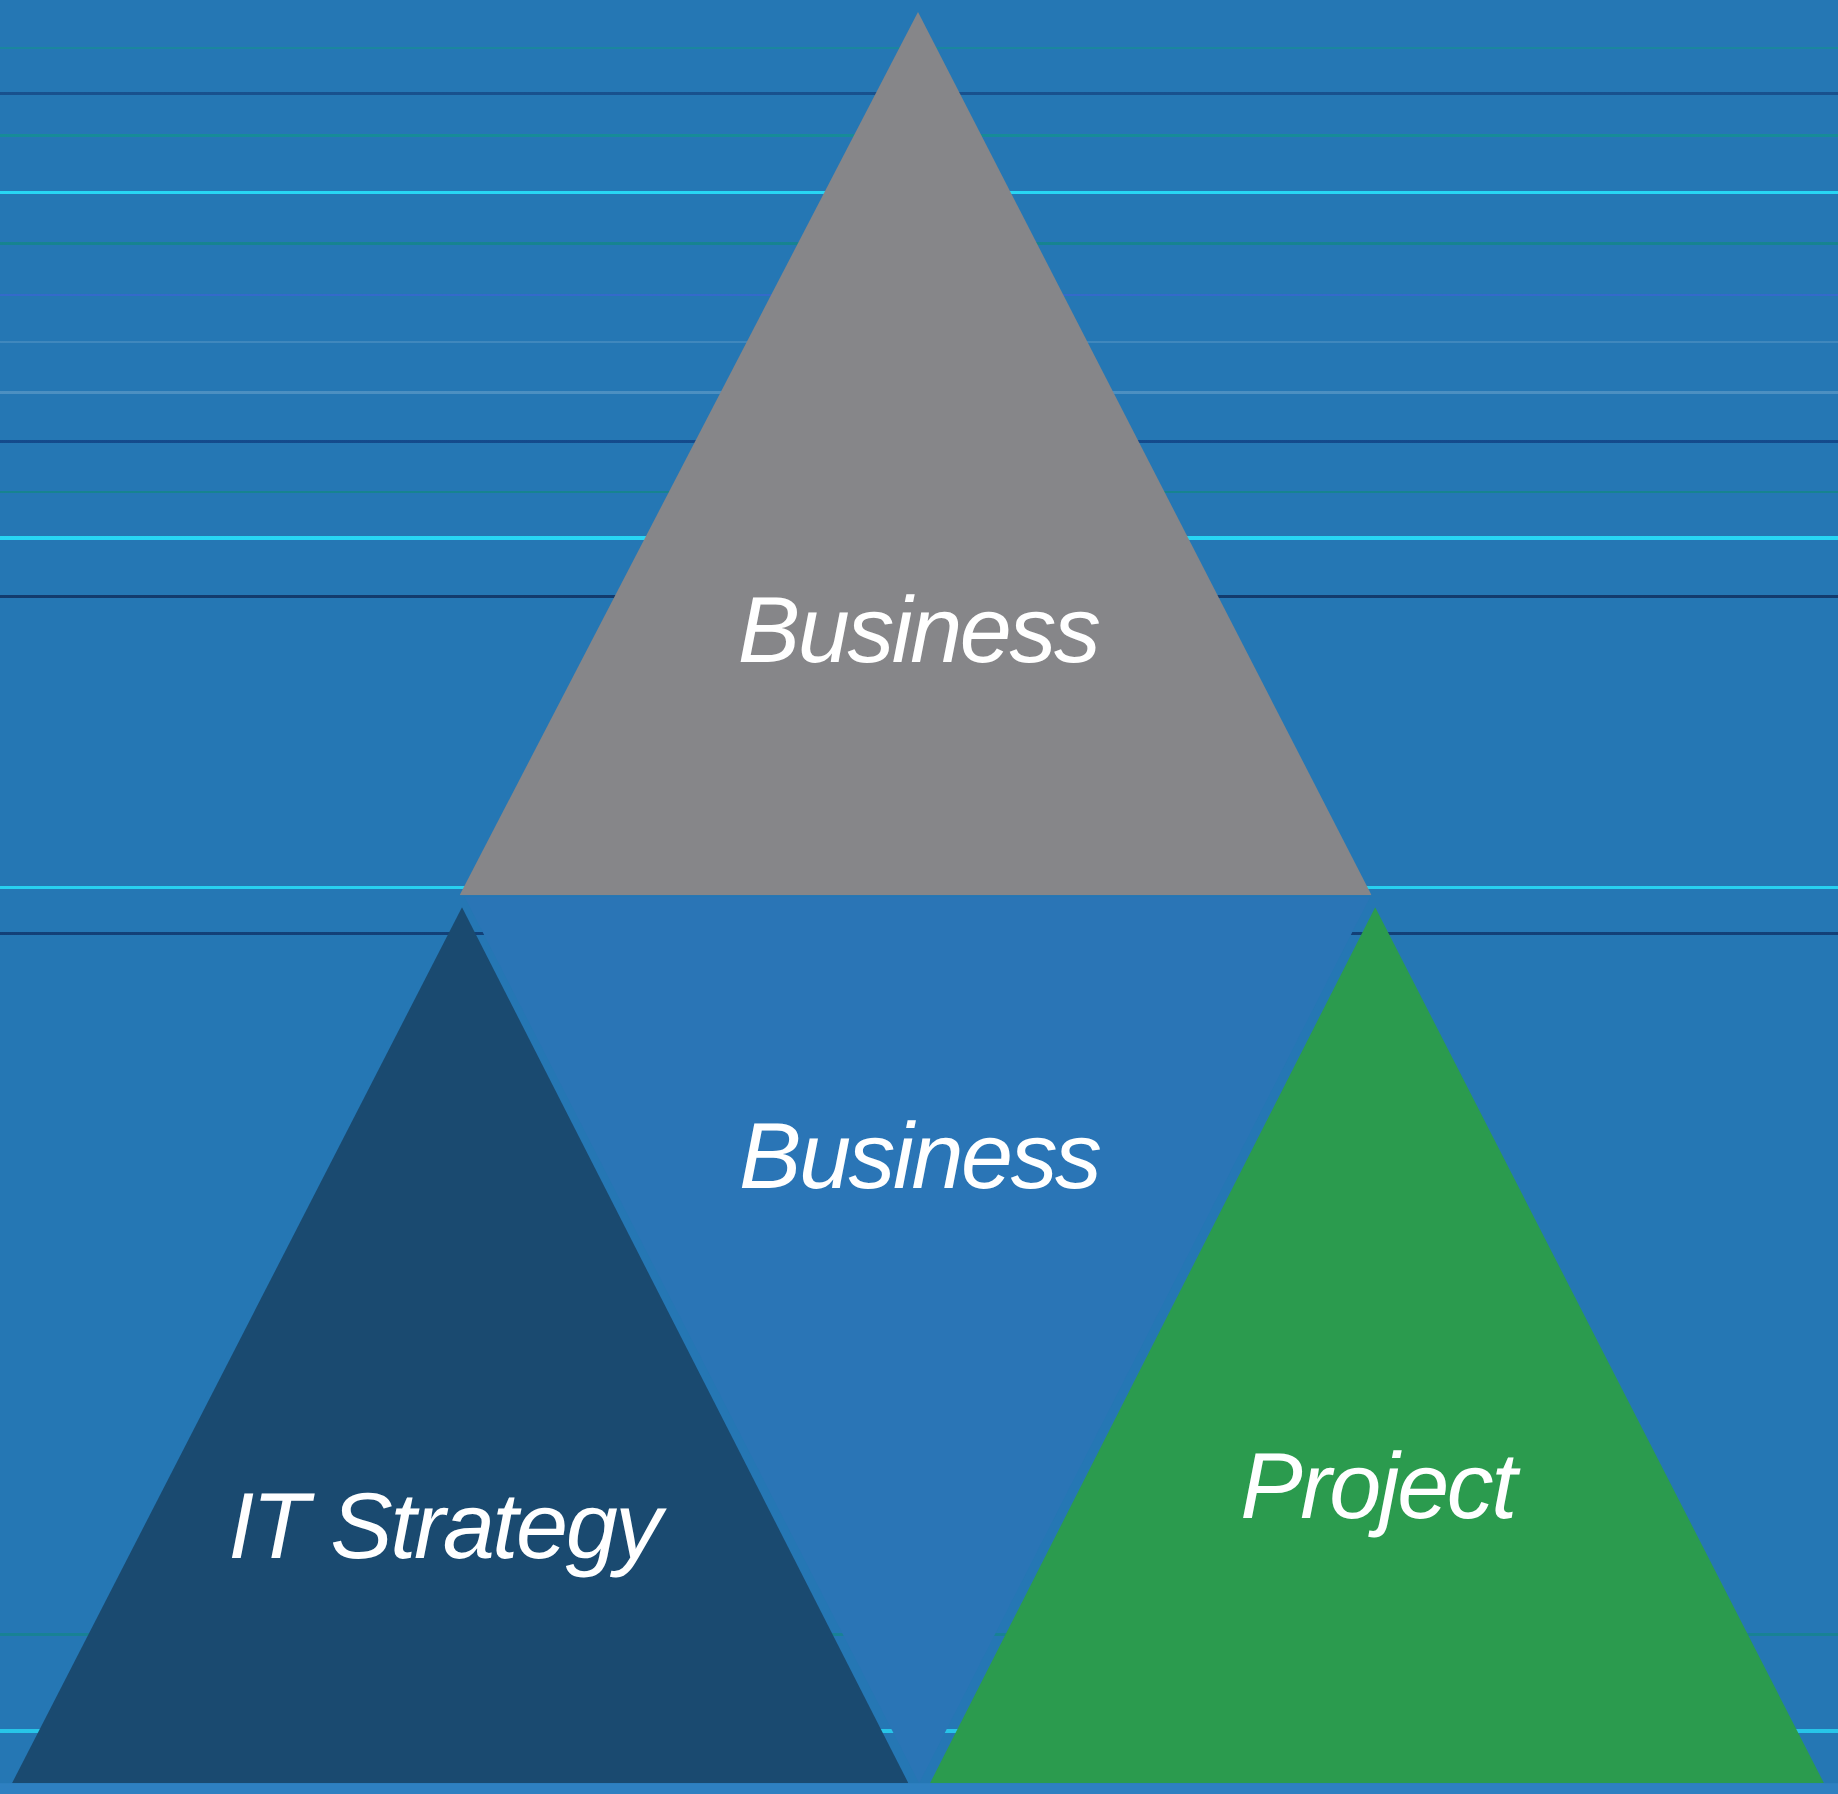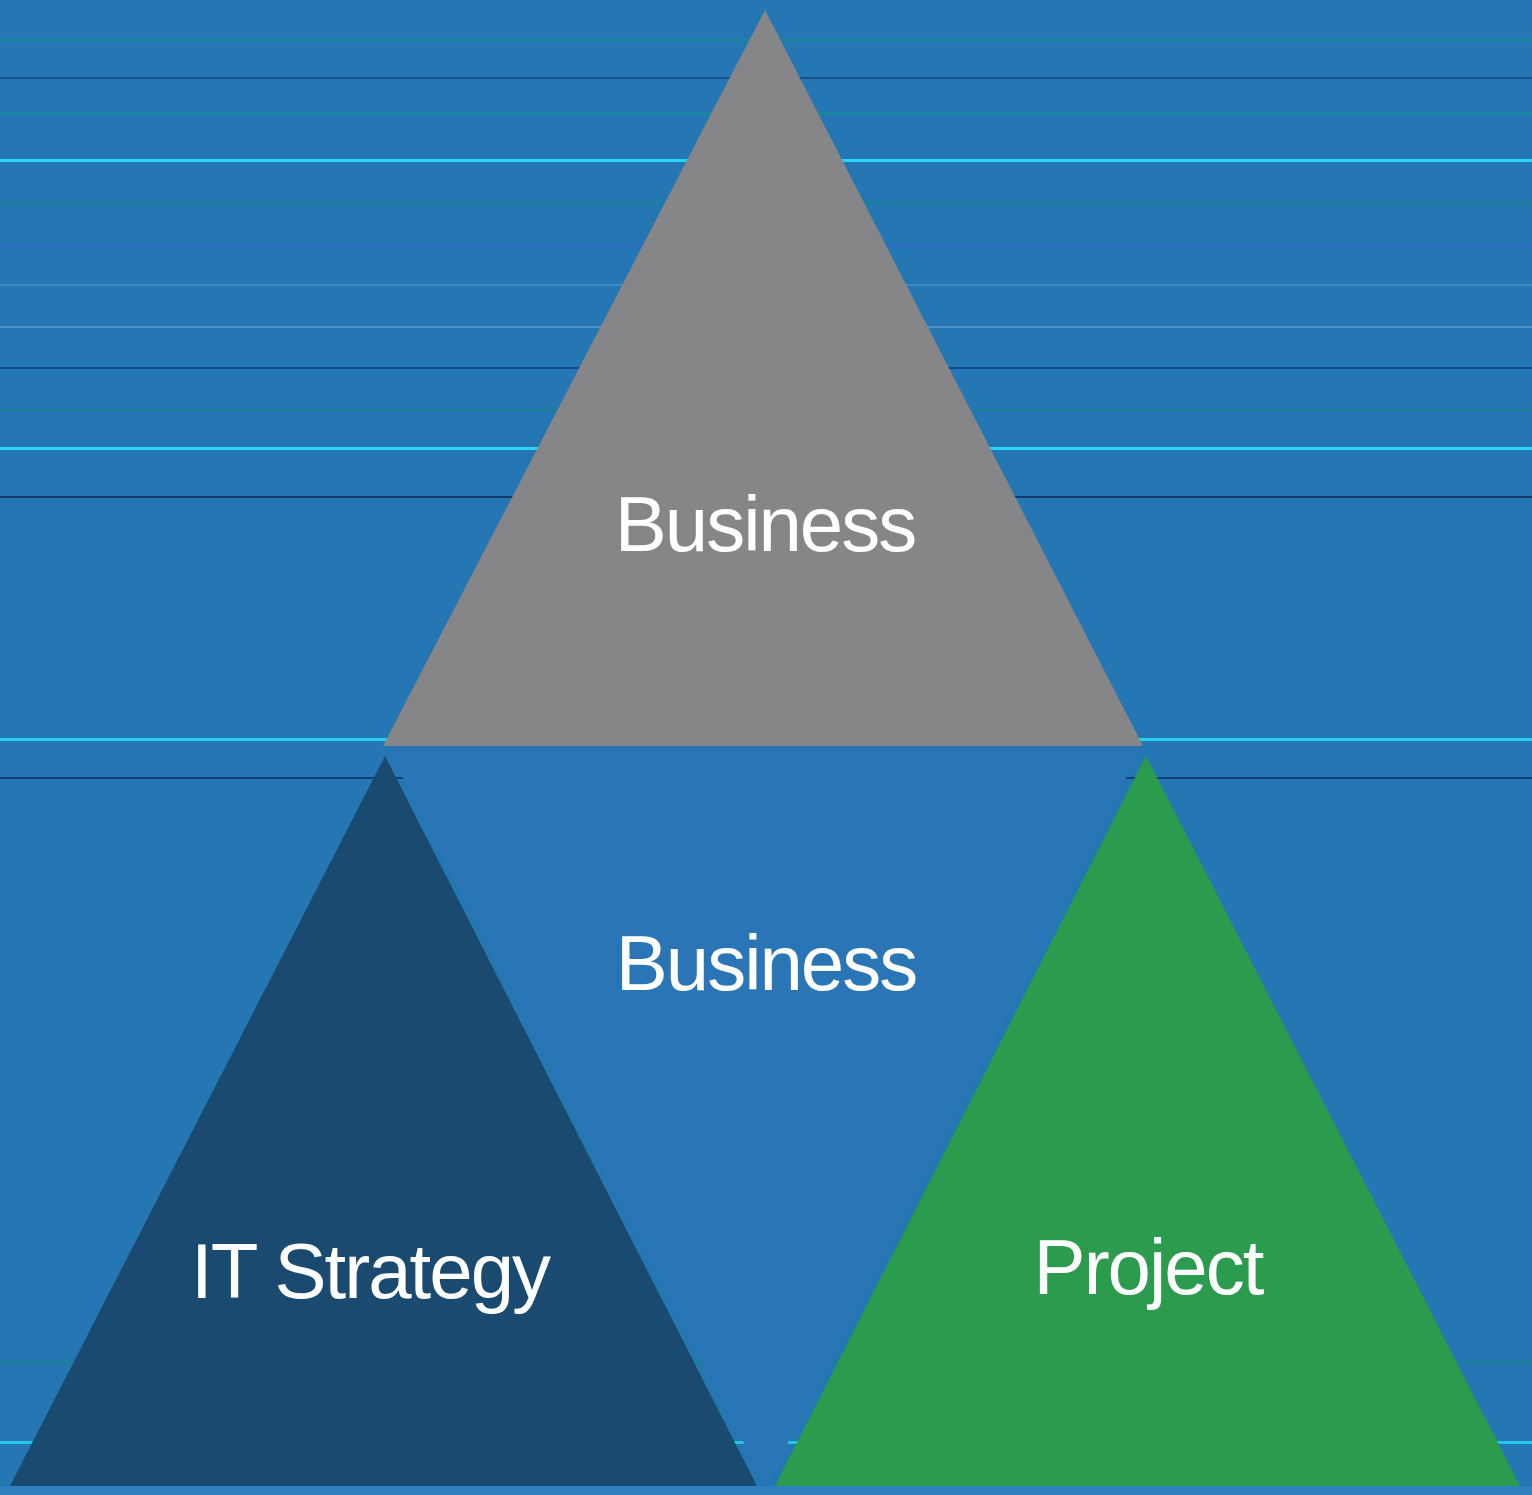--- a/index.html
+++ b/index.html
@@ -86,25 +86,26 @@
     transform: translate(-50%, -50%);
     text-align: center;
     white-space: nowrap;
     font-size: 78px;
     font-weight: 400;
     letter-spacing: -2px;
     line-height: 1.17;
   }
   .label span {
     display: block;
+    font-style: italic;
   }
   .label-top      { left: 765px;  top: 525px;  }
   .label-center   { left: 766px;  top: 964px;  }
   .label-left     { left: 370px;  top: 1272px; }
-  .label-right    { left: 1148px; top: 1268px; text-align: center; }
+  .label-right    { left: 1148px; top: 1239px; text-align: center; }
 </style>
 </head>
 <body>
 
 <div class="canvas" style="background-color: rgb(37, 119, 180);">
 
   <div class="stripes"></div>
 
   <div class="tri tri-center" style="background-color: rgb(42, 117, 182);"></div>
 

